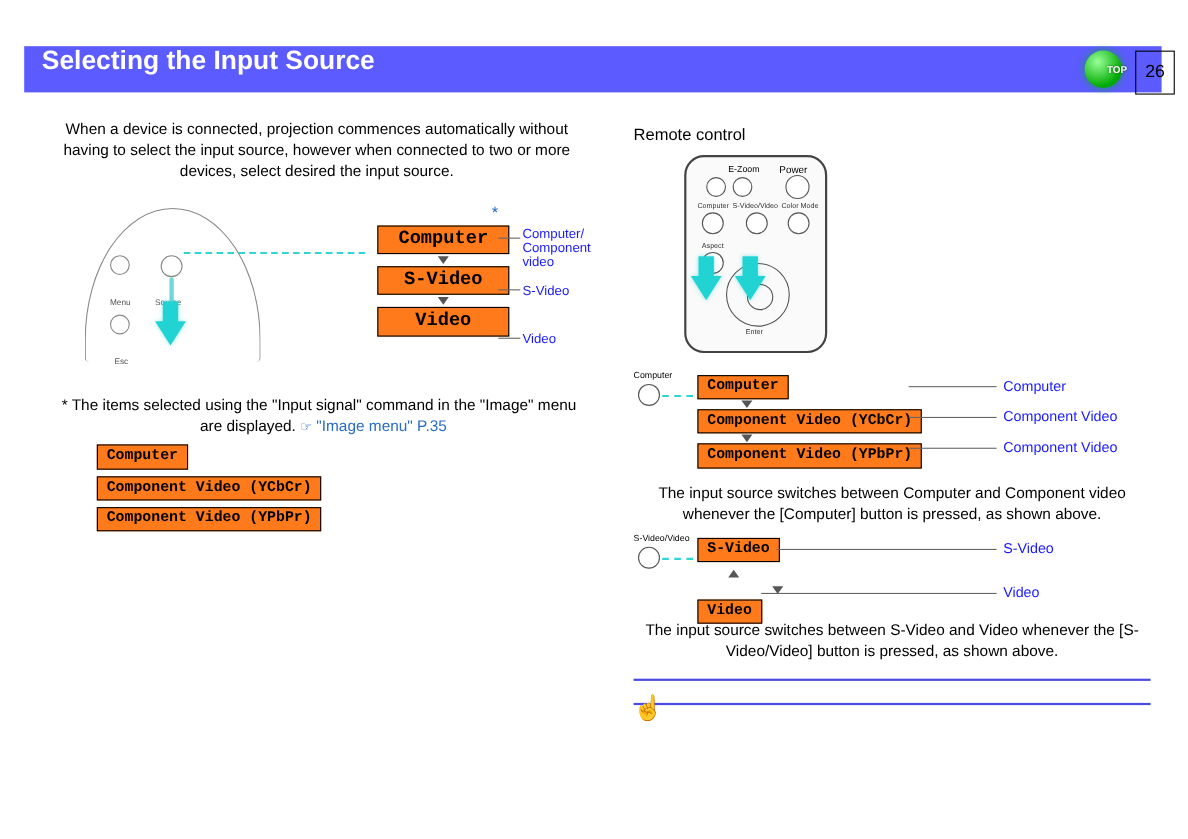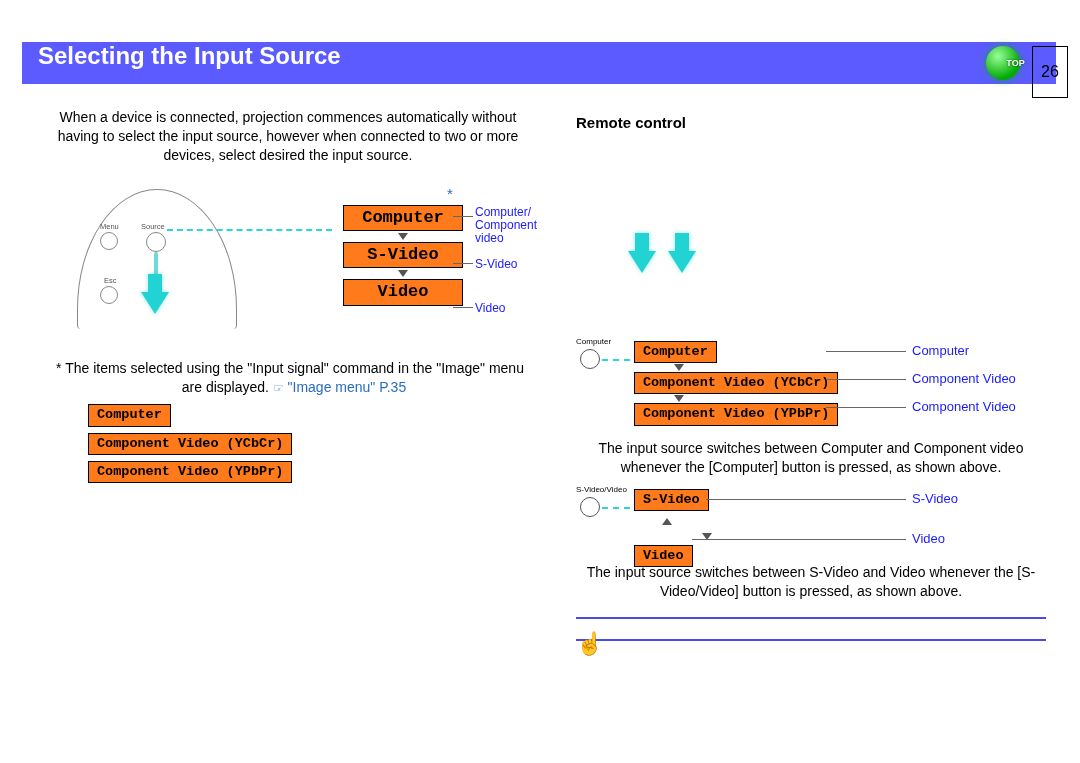--- a/index.html
+++ b/index.html
@@ -45,42 +45,42 @@
     color: #fff;
     text-shadow: 0 0 2px #040;
     cursor: pointer;
     padding-left: 25px;
   }
   .page-num-box {
     position: absolute;
     top: 46px;
     right: 12px;
     width: 36px;
-    height: 52px;
+    height: 40px;
     border: 1px solid #000;
     display: flex;
     align-items: center;
     justify-content: center;
     font-size: 16px;
   }
   .col-left {
     position: absolute;
     left: 42px;
     top: 108px;
     width: 492px;
   }
   .col-right {
     position: absolute;
     left: 576px;
     top: 108px;
     width: 470px;
   }
   p { line-height: 1.35; margin-bottom: 8px; text-align: center; }
   .section-h {
-    font-weight: bold;
+    font-weight: normal;
     font-size: 15px;
     margin-top: 6px;
     margin-bottom: 10px;
   }
   .orange-chip {
     display: inline-block;
     background: #ff7a1a;
     color: #000;
     font-family: "Courier New", monospace;
     font-weight: bold;
@@ -106,21 +106,21 @@
   }
   .pbtn {
     position: absolute;
     border: 1.5px solid #888;
     background: #fff;
     border-radius: 50%;
   }
   .menu-btn { top:42px; left:22px; width:18px; height:18px; }
   .src-btn  { top:42px; left:68px; width:20px; height:20px; }
   .esc-btn  { top:96px; left:22px; width:18px; height:18px; }
-  .lbl { position:absolute; font-size:7.5px; color:#555; }
+  .lbl { position:absolute; font-size:7.5px; color:#555;margin-top:48px; }
   .lbl.menu { top:32px; left:22px; }
   .lbl.src  { top:32px; left:63px; }
   .lbl.esc  { top:86px; left:26px; }
   .glow-vline {
     position:absolute; left:76px; top:62px; width:4px; height:40px;
     background: linear-gradient(#6fd8d8,#6fd8d8);
     border-radius:2px;
   }
   .arrow-cyan {
     position:absolute; width:0;height:0;
@@ -292,20 +292,37 @@
     <span class="orange-chip">Computer</span>
     <span class="orange-chip">Component Video (YCbCr)</span>
     <span class="orange-chip">Component Video (YPbPr)</span>
   </div>
 </div>
 
 <div class="col-right">
   <div class="section-h">Remote control</div>
 
   <div class="remote-wrap">
+    <div class="remote">
+      <span class="ez">E-Zoom</span>
+      <span class="pw">Power</span>
+      <div class="rbtn b-ezm"></div>
+      <div class="rbtn b-ezp"></div>
+      <div class="rbtn b-pw"></div>
+      <span class="rlbl l1">Computer</span>
+      <span class="rlbl l2">S-Video/Video</span>
+      <span class="rlbl l3">Color Mode</span>
+      <div class="rbtn b-comp"></div>
+      <div class="rbtn b-sv"></div>
+      <div class="rbtn b-cm"></div>
+      <span class="rlbl l4">Aspect</span>
+      <div class="rbtn b-asp"></div>
+      <div class="nav-ring"></div>
+      <span class="rlbl l5">Enter</span>
+    </div>
     <div class="arrow-cyan remote-arrow1" style="left:52px; top:110px;"></div>
     <div class="arrow-cyan remote-arrow2" style="left:92px; top:110px;"></div>
   </div>
 
   <div class="rc-block" style="height:88px;">
     <span class="rc-lbl-sm">Computer</span>
     <div class="rc-btn-sm"></div>
     <div style="position:absolute;top:20px;left:26px;width:28px;border-top:2px dashed #2dd6d6;"></div>
     <div class="rc-stack">
       <span class="orange-chip">Computer</span>

